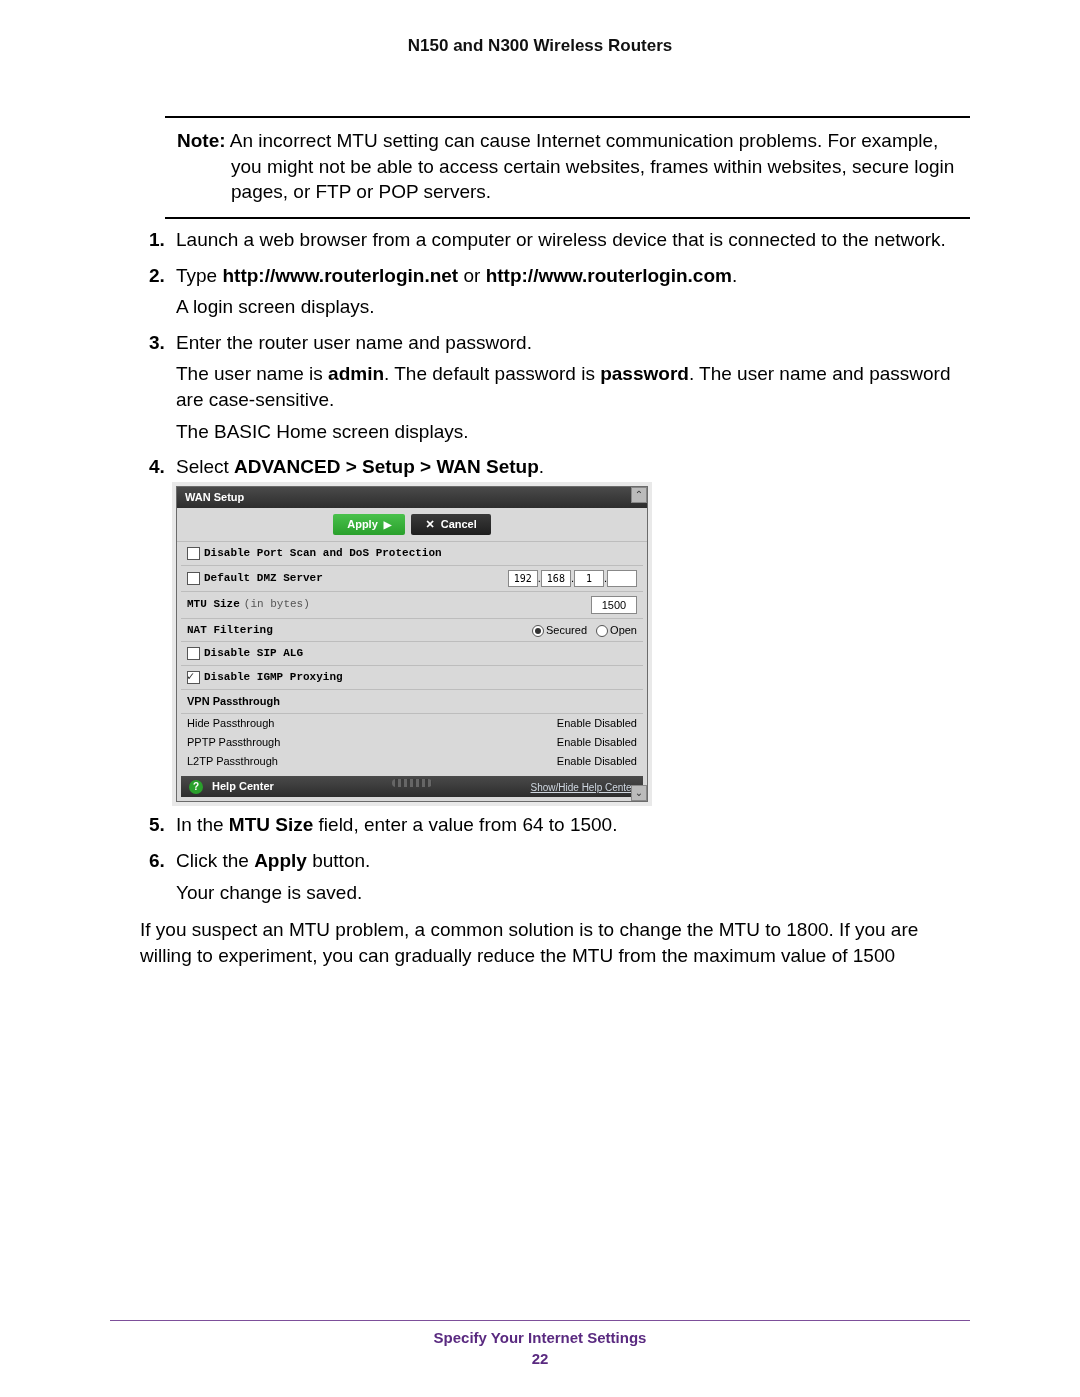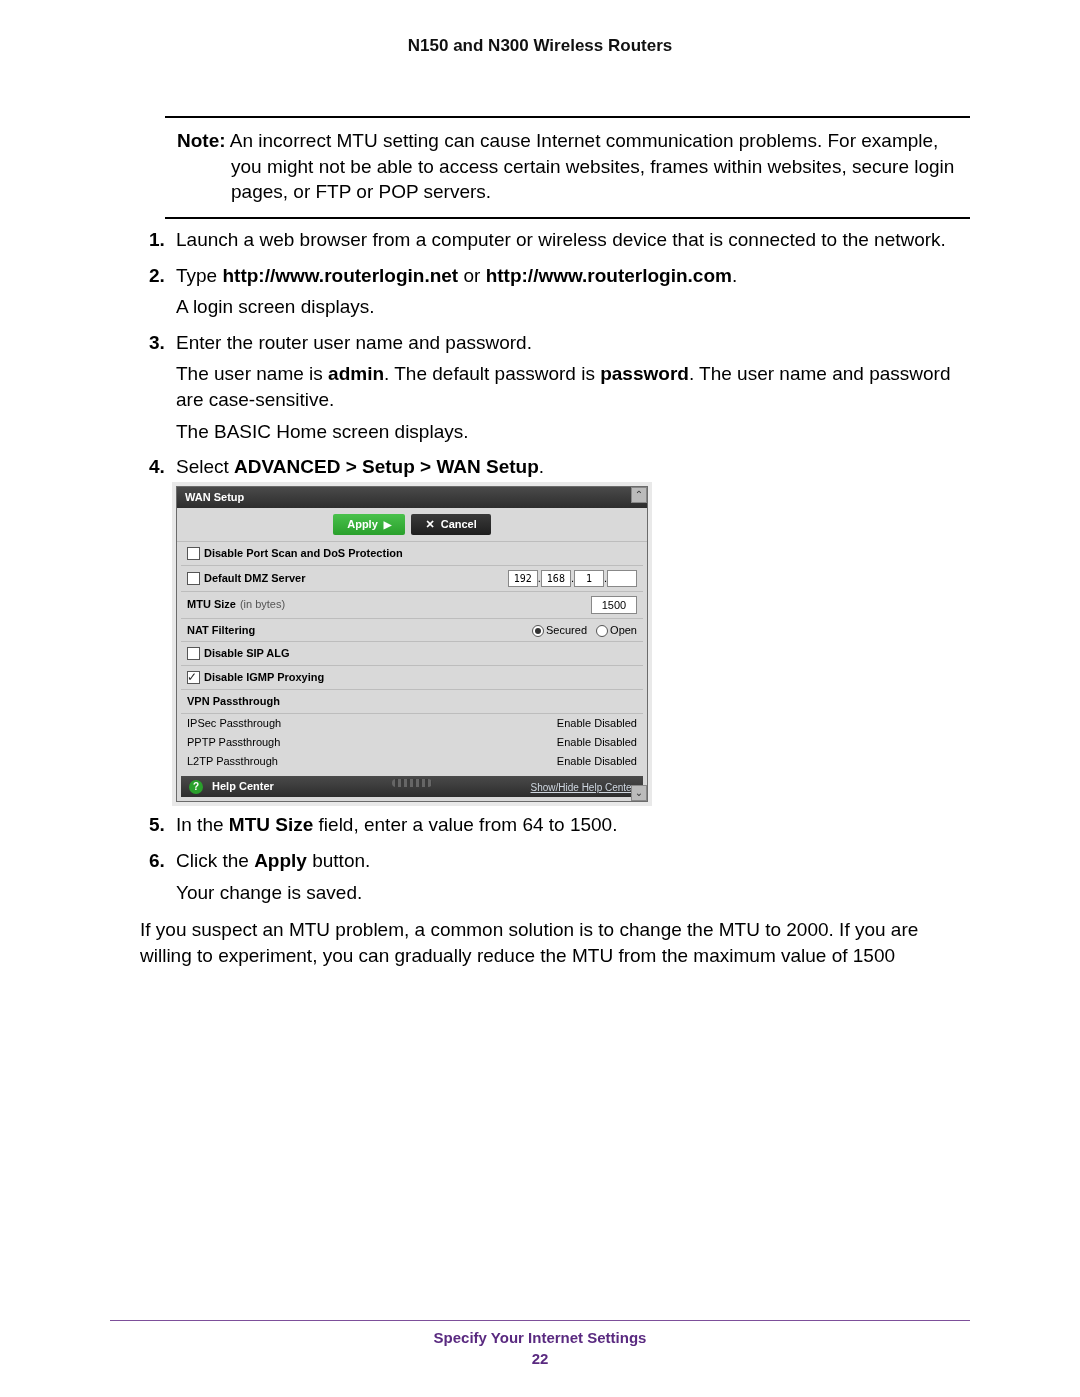--- a/index.html
+++ b/index.html
@@ -110,21 +110,21 @@
   .rs-cancel { background: linear-gradient(#3a3a3a,#1e1e1e); }
   .rs-cancel .x { font-weight:bold; }
   .rs-body { background:#d9d9d9; padding: 0 4px 4px 4px; }
   .rs-row {
     display:flex; align-items:center; justify-content:space-between;
     padding: 4px 6px;
     border-bottom: 1px solid #bdbdbd;
     gap: 8px;
   }
   .rs-row.noborder { border-bottom:none; }
-  .rs-row .left { display:flex; align-items:center; gap:4px; }
+  .rs-row .left { display:flex; align-items:center; gap:4px;font-family:Liberation Mono, monospace; }
   .rs-row .cb {
     width:11px;height:11px;border:1px solid #555;background:#fff;display:inline-block;
     vertical-align:middle; position:relative;
   }
   .rs-row .cb.checked::after{
     content:"✓"; position:absolute; top:-3px; left:-1px; font-size:12px; color:#2a2a2a;
   }
   .rs-row .light { color:#555; font-weight:normal; }
   .rs-row strong { font-weight:bold; }
   .rs-row .octets { display:flex; gap:0; align-items:center; font-size:11px; }
@@ -272,21 +272,21 @@
             </div>
           </div>
           <div class="rs-row noborder">
             <div class="left">
               <span class="cb checked"></span>
               <strong>Disable IGMP Proxying</strong>
             </div>
           </div>
           <div class="rs-vpn-head">VPN Passthrough</div>
           <div class="rs-vpn-row">
-            <span>IPSec Passthrough</span>
+            <span>Hide Passthrough</span>
             <span>
               <span class="radio on"></span><span>Enable</span>
               <span class="radio"></span><span>Disabled</span>
             </span>
           </div>
           <div class="rs-vpn-row">
             <span>PPTP Passthrough</span>
             <span>
               <span class="radio on"></span><span>Enable</span>
               <span class="radio"></span><span>Disabled</span>
@@ -313,20 +313,20 @@
     </li>
     <li>
       <span>In the </span><span class="b">MTU Size</span><span> field, enter a value from 64 to 1500.</span>
     </li>
     <li>
       <span>Click the </span><span class="b">Apply</span><span> button.</span>
       <p>Your change is saved.</p>
     </li>
   </ol>
 
-  <div class="trailing">If you suspect an MTU problem, a common solution is to change the MTU to 2000. If you are willing to experiment, you can gradually reduce the MTU from the maximum value of 1500</div>
+  <div class="trailing">If you suspect an MTU problem, a common solution is to change the MTU to 1800. If you are willing to experiment, you can gradually reduce the MTU from the maximum value of 1500</div>
 
   <div class="footer">
     <div class="sect">Specify Your Internet Settings</div>
     <div class="pg">22</div>
   </div>
 
 </div>
 
 </body></html>

